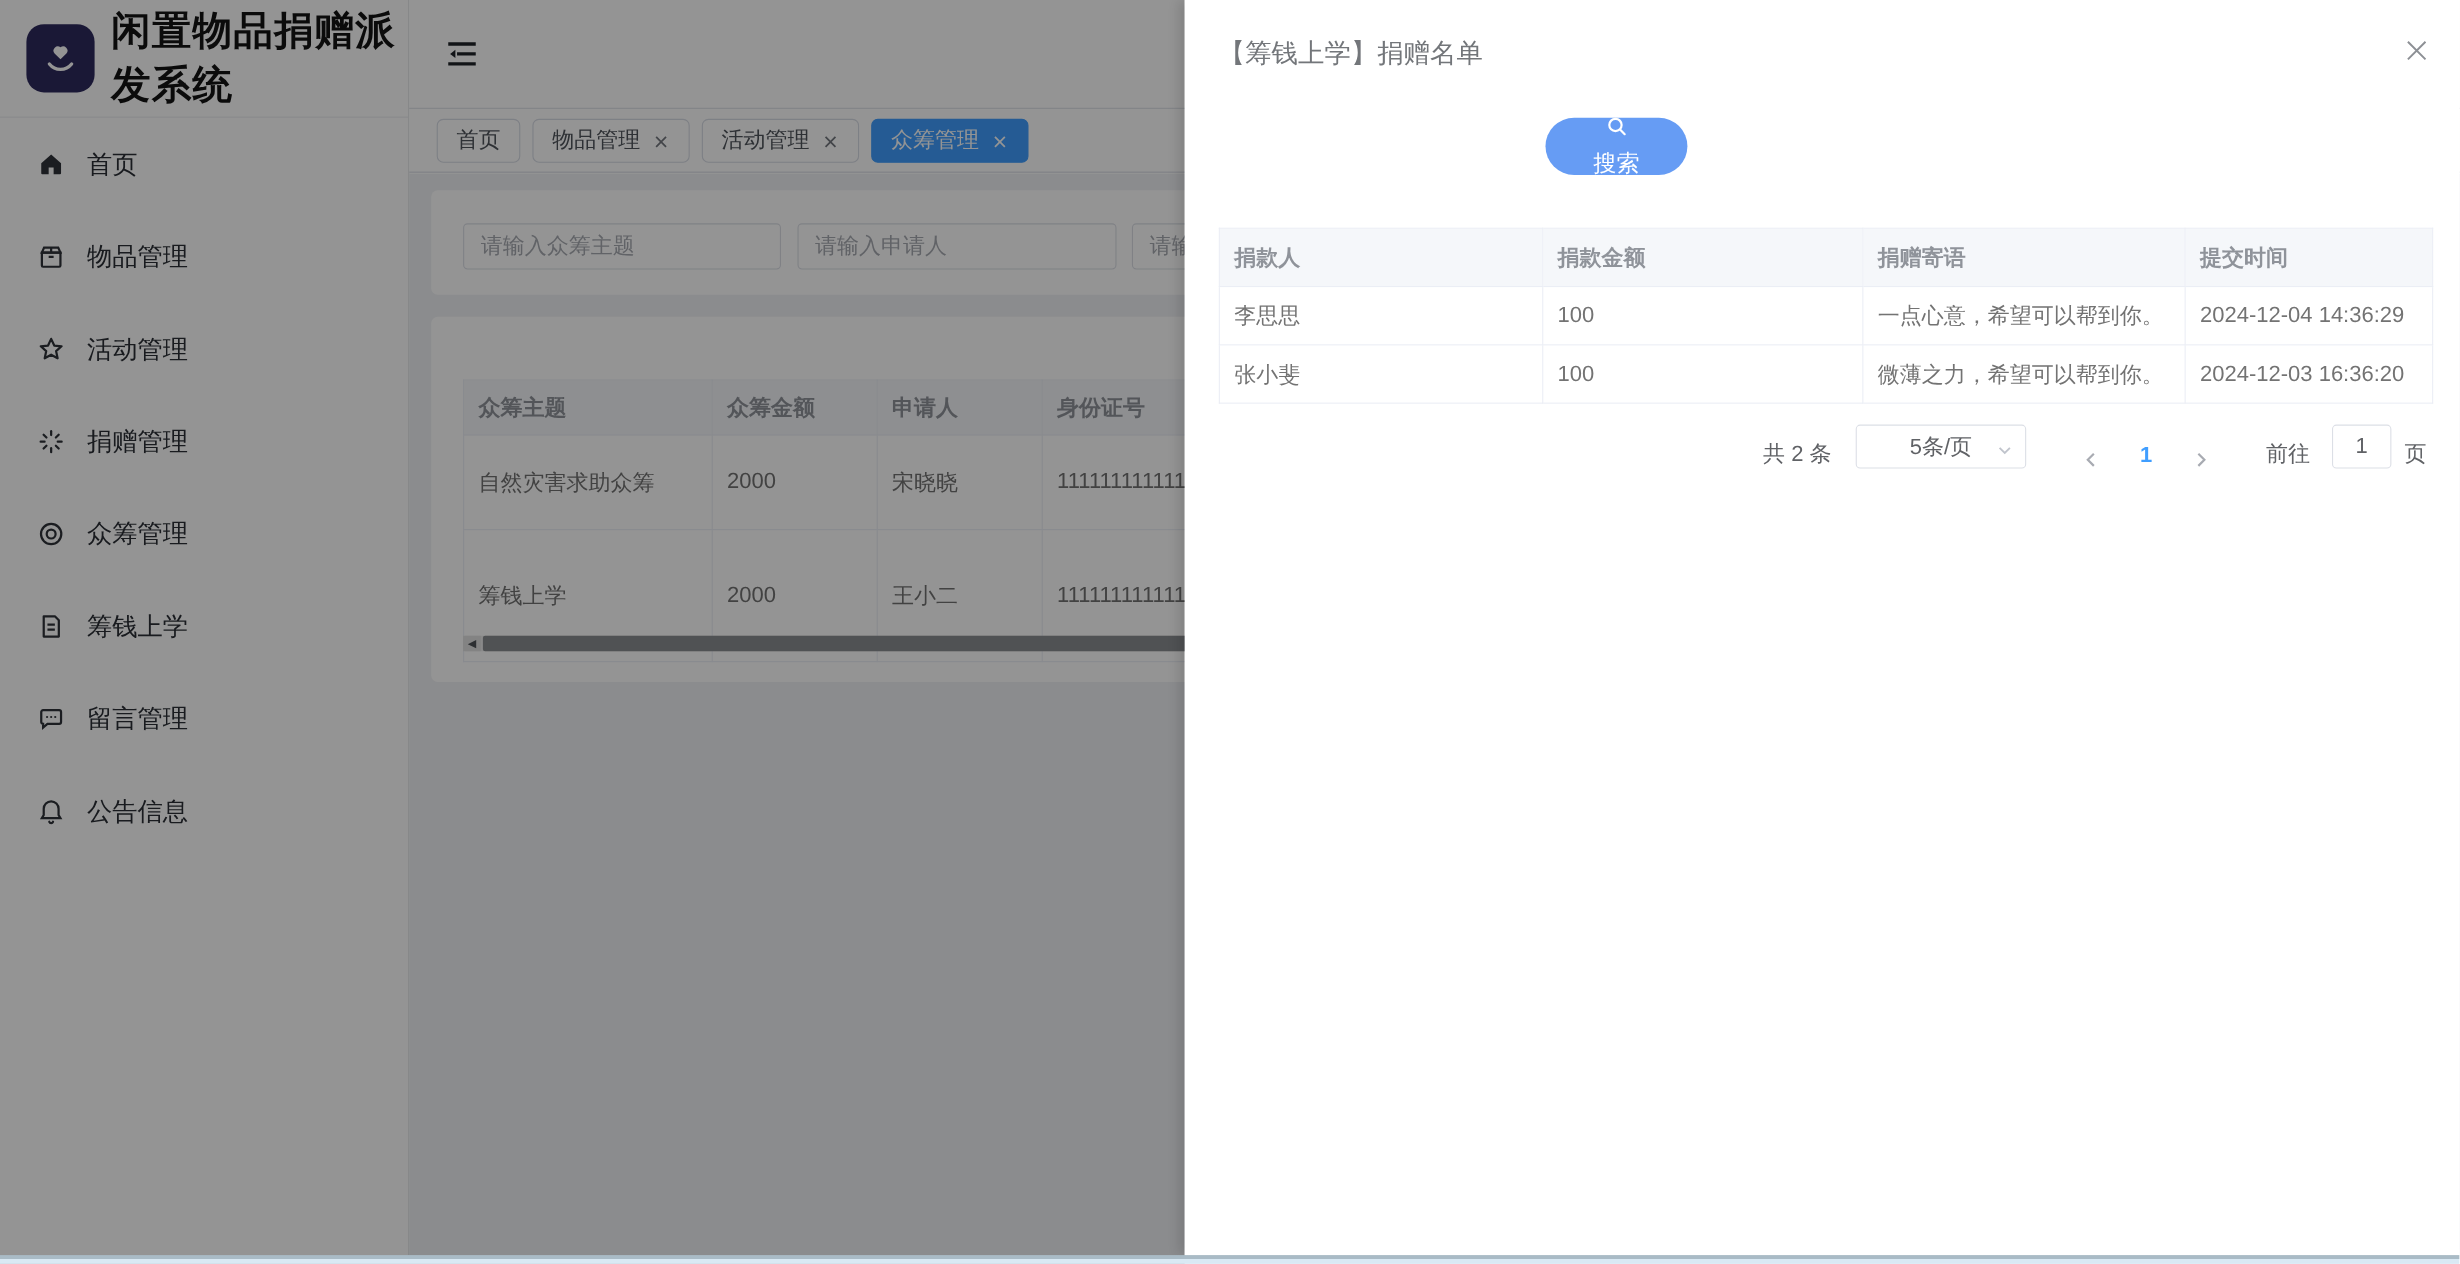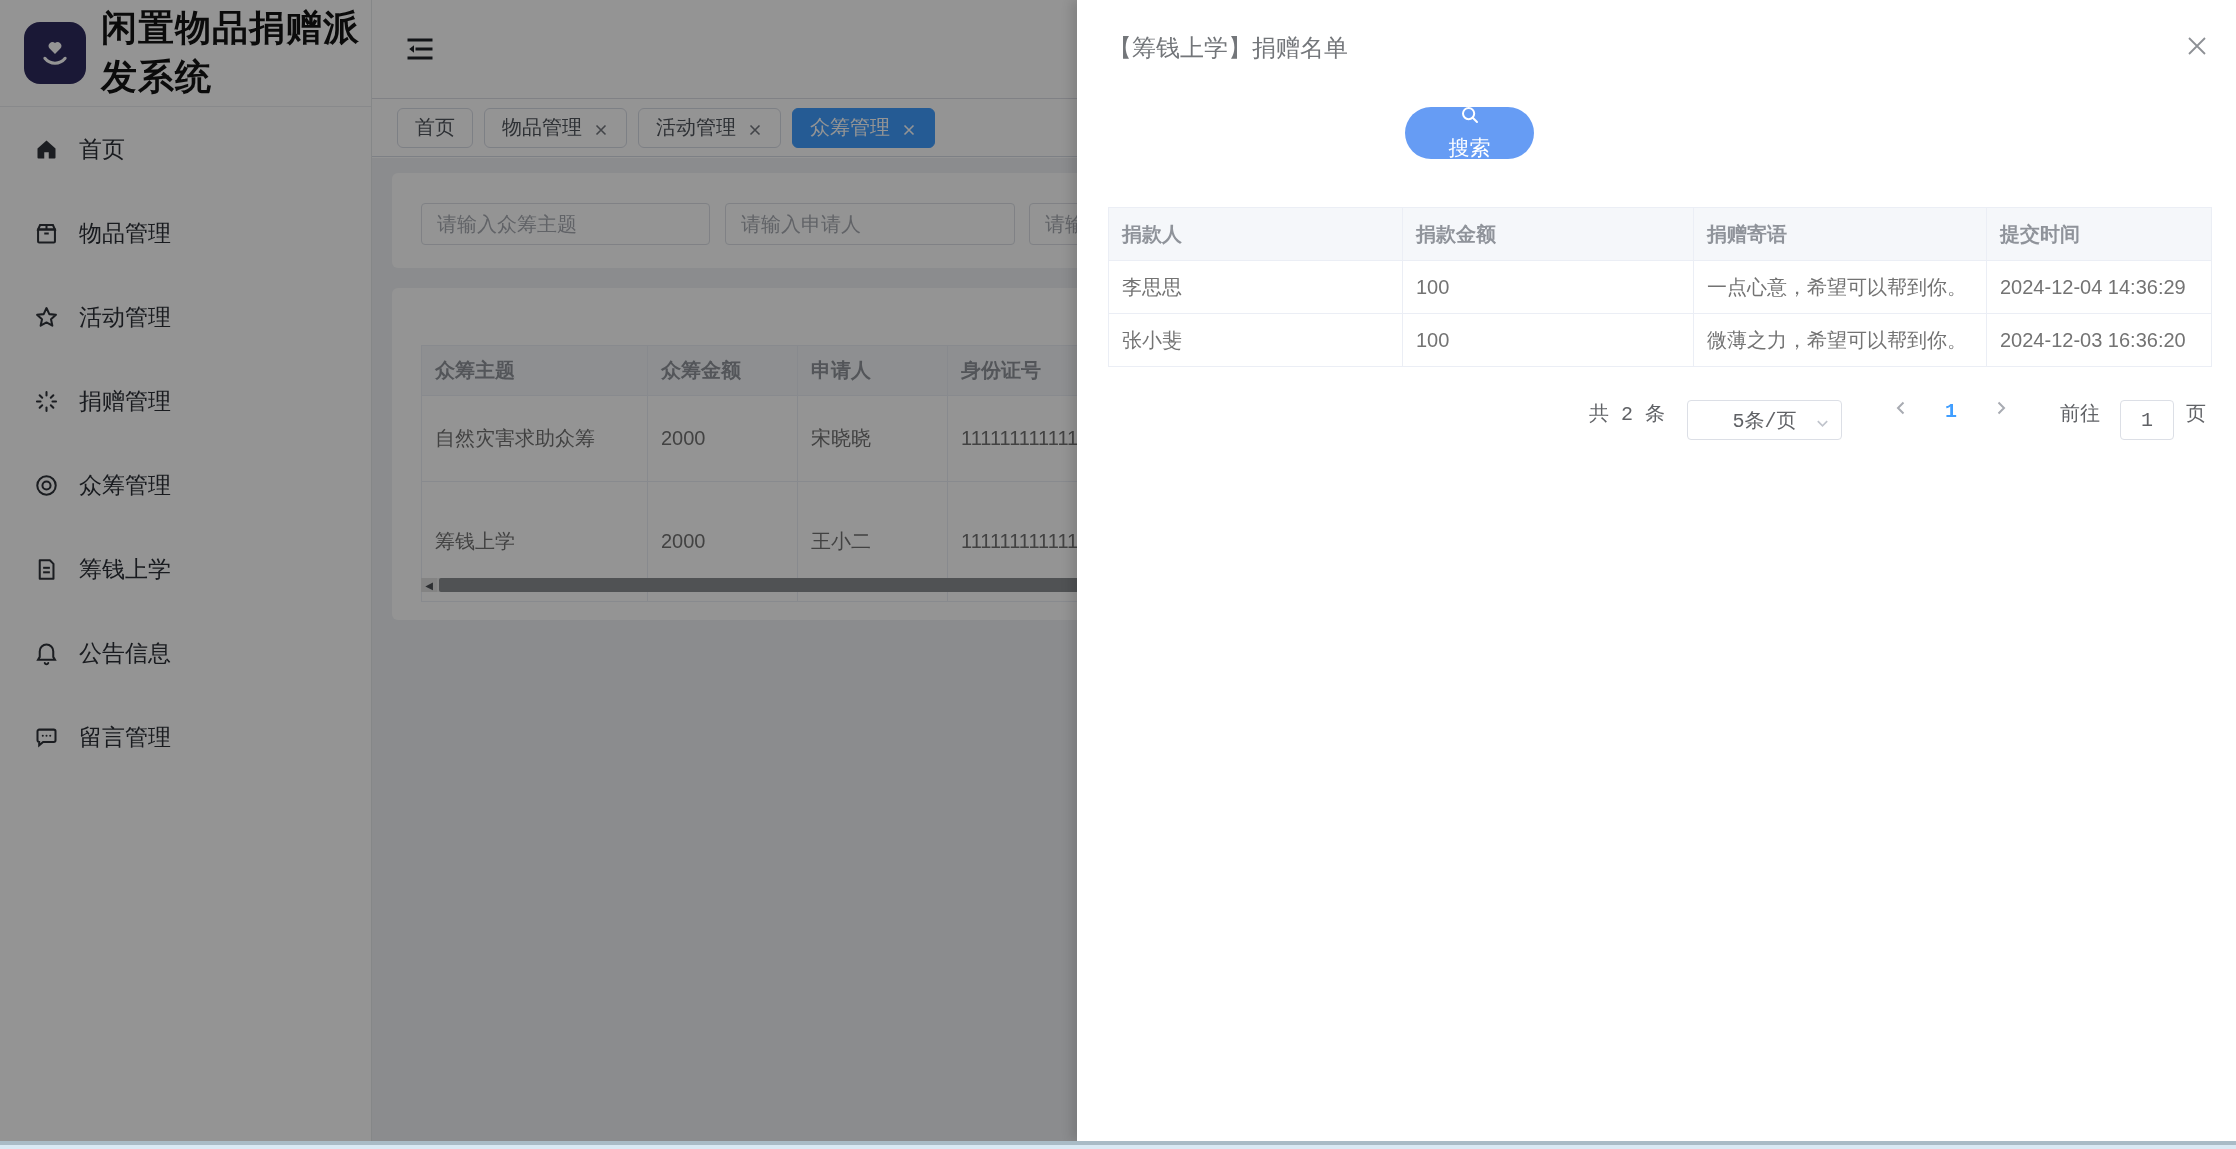--- a/index.html
+++ b/index.html
@@ -72,22 +72,22 @@
         border-radius:4px;box-sizing:border-box;padding:0 15px;font-size:20px;color:#606266;outline:none;
         font-family:inherit;}
   .d-search-input::placeholder{color:#a8abb2;}
   .d-search-btn{position:absolute;left:328px;top:107px;width:129px;height:52px;border:none;
         border-radius:26px;background:#669cf4;color:#ffffff;font-size:21px;display:flex;
         align-items:center;justify-content:center;gap:9px;cursor:pointer;font-family:inherit;flex-direction:column;}
   .d-table{position:absolute;left:31px;top:183px;width:1103px;}
   .d-table th{height:53px;}
   .d-table td{height:53px;}
 
-  .pagination{position:absolute;left:31px;top:400px;width:1098px;height:42px;display:flex;
-        align-items:flex-start;justify-content:flex-end;font-size:20px;color:#606266;font-family:Liberation Mono, monospace;}
+  .pagination{position:absolute;left:31px;top:384px;width:1098px;height:42px;display:flex;
+        align-items:flex-end;justify-content:flex-end;font-size:20px;color:#606266;}
   .pg-total{margin-right:22px;}
   .pg-select{width:155px;height:40px;border:1px solid #dcdfe6;border-radius:4px;display:flex;
         align-items:center;justify-content:center;position:relative;margin-right:34px;cursor:pointer;
         box-sizing:border-box;}
   .pg-select .chev{position:absolute;right:11px;top:13px;width:15px;height:15px;color:#c0c4cc;}
   .pg-arrow{width:50px;text-align:center;color:#a8abb2;cursor:pointer;display:flex;
         align-items:center;justify-content:center;}
   .pg-arrow svg{width:16px;height:16px;}
   .pg-page{width:50px;text-align:center;color:#409eff;font-weight:bold;cursor:pointer;}
   .pg-goto{margin-left:34px;margin-right:20px;}
@@ -171,37 +171,37 @@
           <svg viewBox="0 0 24 24" width="27" height="27" fill="none" stroke="currentColor" stroke-width="1.8" stroke-linejoin="round">
               <path d="M6 3.8h9l3.2 3.2V20.2H6Z"></path>
               <path d="M9 10.5h6"></path>
               <path d="M9 14.5h6"></path>
             </svg>
         </span>
         <span class="nlabel">筹钱上学</span>
       </div>
       <div class="nav-item">
         <span class="nico">
-          <svg viewBox="0 0 24 24" width="27" height="27" fill="none" stroke="currentColor" stroke-width="1.8" stroke-linecap="round">
-              <path d="M12 4a6 6 0 0 0-6 6v5l-1.5 2.5h15L18 15v-5a6 6 0 0 0-6-6Z"></path>
-              <path d="M10.5 20.5a1.6 1.6 0 0 0 3 0"></path>
-            </svg>
-        </span>
-        <span class="nlabel">公告信息</span>
-      </div>
-      <div class="nav-item">
-        <span class="nico">
           <svg viewBox="0 0 24 24" width="27" height="27" fill="none" stroke="currentColor" stroke-width="1.8">
               <path d="M4 6.5A1.5 1.5 0 0 1 5.5 5h13A1.5 1.5 0 0 1 20 6.5v8a1.5 1.5 0 0 1-1.5 1.5H9l-3.5 3v-3H5.5A1.5 1.5 0 0 1 4 14.5Z"></path>
               <circle cx="8.7" cy="10.5" r="0.9" fill="currentColor" stroke="none"></circle>
               <circle cx="12" cy="10.5" r="0.9" fill="currentColor" stroke="none"></circle>
               <circle cx="15.3" cy="10.5" r="0.9" fill="currentColor" stroke="none"></circle>
             </svg>
         </span>
         <span class="nlabel">留言管理</span>
+      </div>
+      <div class="nav-item">
+        <span class="nico">
+          <svg viewBox="0 0 24 24" width="27" height="27" fill="none" stroke="currentColor" stroke-width="1.8" stroke-linecap="round">
+              <path d="M12 4a6 6 0 0 0-6 6v5l-1.5 2.5h15L18 15v-5a6 6 0 0 0-6-6Z"></path>
+              <path d="M10.5 20.5a1.6 1.6 0 0 0 3 0"></path>
+            </svg>
+        </span>
+        <span class="nlabel">公告信息</span>
       </div>
     </nav>
   </aside>
 
   <header class="main-header">
     <span class="fold-btn">
       <svg viewBox="0 0 30 26" width="30" height="26" stroke="currentColor" stroke-width="3" stroke-linecap="square">
         <path d="M4 4h22"></path>
           <path d="M12 13h14"></path>
           <path d="M4 22h22"></path>

